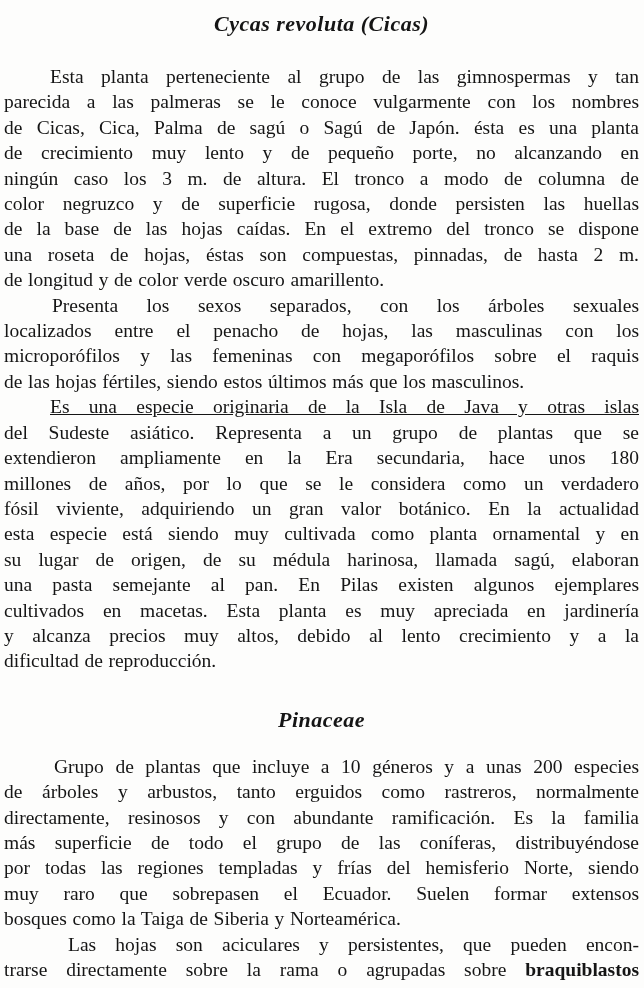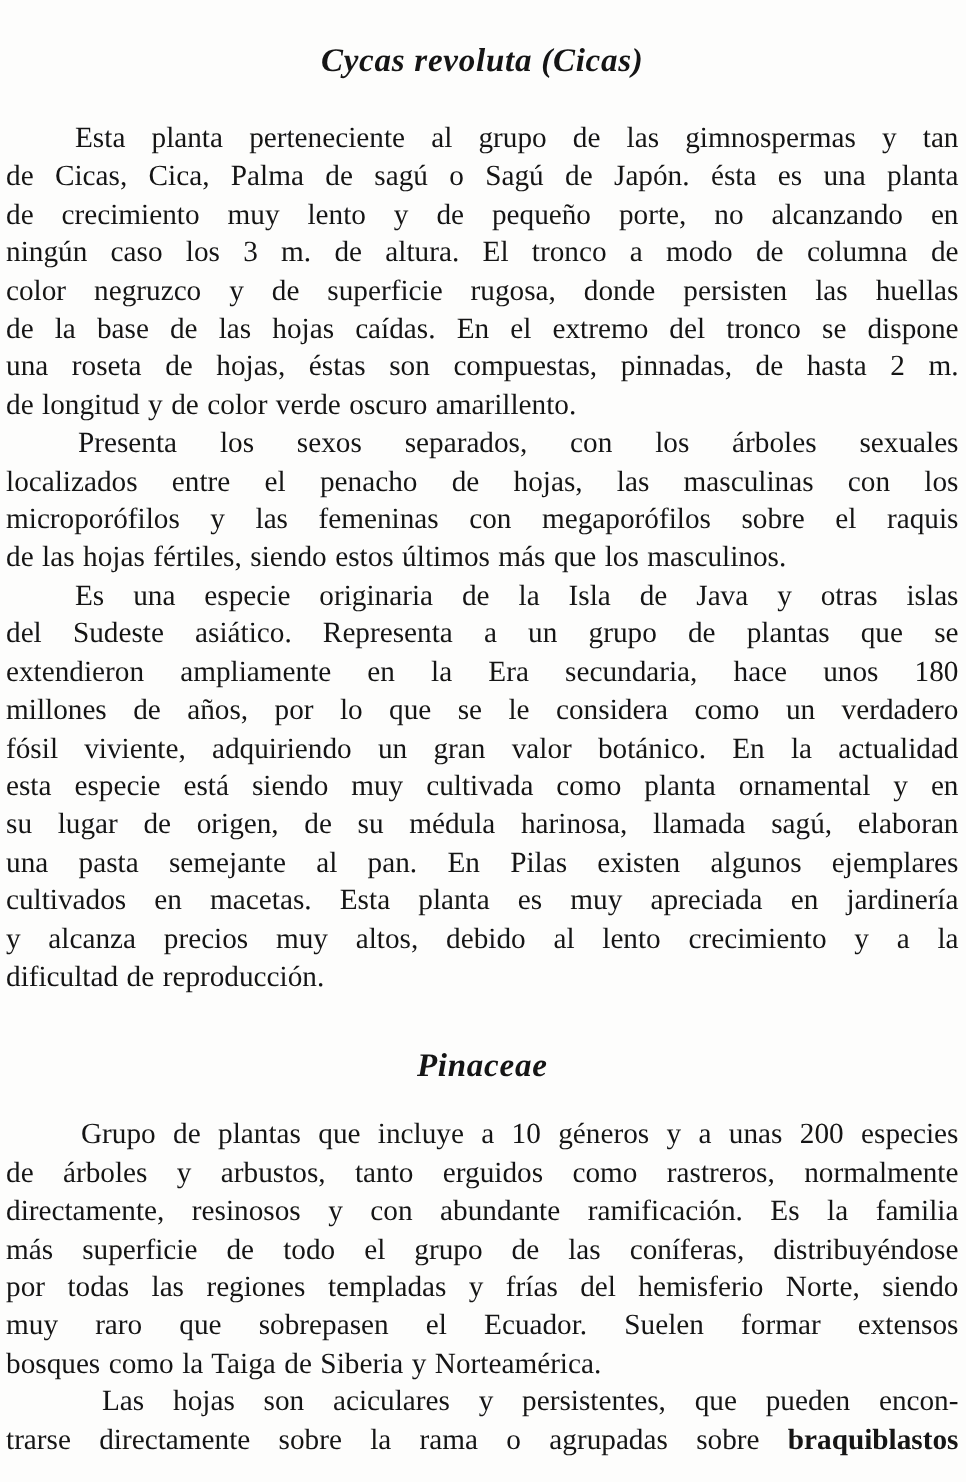--- a/index.html
+++ b/index.html
@@ -21,21 +21,21 @@
     color: #151515;
     font-family: "Liberation Serif", "DejaVu Serif", serif;
     font-size: 19.5px;
   }
   .title {
     font-size: 22px;
     font-weight: bold;
     font-style: italic;
     text-align: center;
     letter-spacing: 0.5px;
-    margin: 18px 0 26px 0;
+    margin: 2px 0 26px 0;
     line-height: 28px;
   }
   .title.second {
     margin: 32px 0 20px 0;
   }
   .para {
     margin: 0;
   }
   .line {
     line-height: 25.4px;
@@ -51,36 +51,37 @@
   }
 </style>
 </head>
 <body>
 
 <div class="page" style="background: rgb(253, 253, 252); color: rgb(21, 21, 21);">
   <h1 class="title">Cycas revoluta (Cicas)</h1>
 
   <div class="para">
       <div class="line" style="text-indent: 46px;"><span>Esta planta perteneciente al grupo de las gimnospermas y tan</span></div>
+      <div class="line"><span>parecida a las palmeras se le conoce vulgarmente con los nombres</span></div>
       <div class="line"><span>de Cicas, Cica, Palma de sagú o Sagú de Japón. ésta es una planta</span></div>
       <div class="line"><span>de crecimiento muy lento y de pequeño porte, no alcanzando en</span></div>
       <div class="line"><span>ningún caso los 3 m. de altura. El tronco a modo de columna de</span></div>
       <div class="line"><span>color negruzco y de superficie rugosa, donde persisten las huellas</span></div>
       <div class="line"><span>de la base de las hojas caídas. En el extremo del tronco se dispone</span></div>
       <div class="line"><span>una roseta de hojas, éstas son compuestas, pinnadas, de hasta 2 m.</span></div>
       <div class="line last"><span>de longitud y de color verde oscuro amarillento.</span></div>
     </div>
   <div class="para">
       <div class="line" style="text-indent: 48px;"><span>Presenta los sexos separados, con los árboles sexuales</span></div>
       <div class="line"><span>localizados entre el penacho de hojas, las masculinas con los</span></div>
       <div class="line"><span>microporófilos y las femeninas con megaporófilos sobre el raquis</span></div>
       <div class="line last"><span>de las hojas fértiles, siendo estos últimos más que los masculinos.</span></div>
     </div>
   <div class="para">
-      <div class="line" style="text-indent: 46px;"><span>Es una especie originaria de la Isla de Java y otras islas</span></div>
+      <div class="line" style="text-indent: 46px; text-decoration: underline;"><span>Es una especie originaria de la Isla de Java y otras islas</span></div>
       <div class="line"><span>del Sudeste asiático. Representa a un grupo de plantas que se</span></div>
       <div class="line"><span>extendieron ampliamente en la Era secundaria, hace unos 180</span></div>
       <div class="line"><span>millones de años, por lo que se le considera como un verdadero</span></div>
       <div class="line"><span>fósil viviente, adquiriendo un gran valor botánico. En la actualidad</span></div>
       <div class="line"><span>esta especie está siendo muy cultivada como planta ornamental y en</span></div>
       <div class="line"><span>su lugar de origen, de su médula harinosa, llamada sagú, elaboran</span></div>
       <div class="line"><span>una pasta semejante al pan. En Pilas existen algunos ejemplares</span></div>
       <div class="line"><span>cultivados en macetas. Esta planta es muy apreciada en jardinería</span></div>
       <div class="line"><span>y alcanza precios muy altos, debido al lento crecimiento y a la</span></div>
       <div class="line last"><span>dificultad de reproducción.</span></div>

